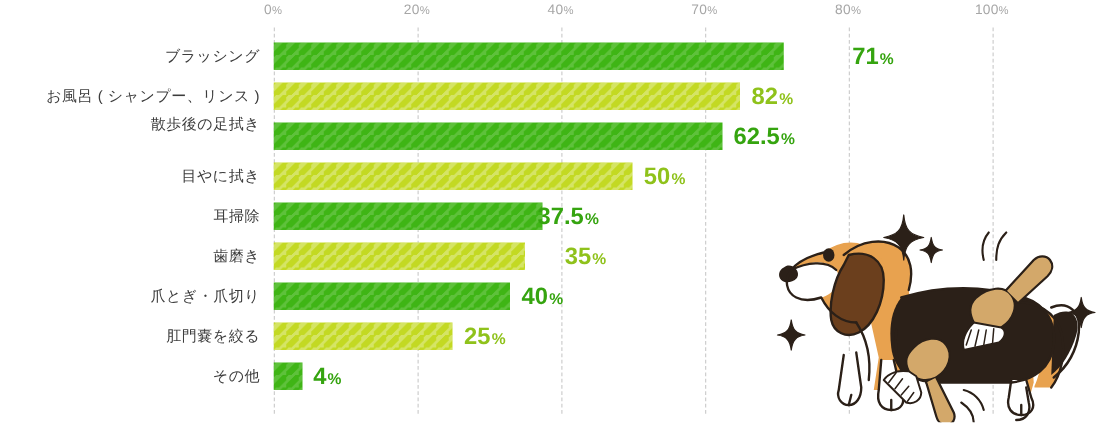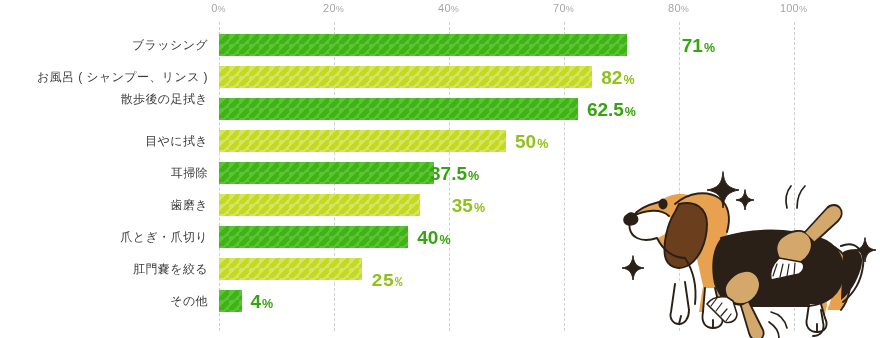--- a/index.html
+++ b/index.html
@@ -137,21 +137,21 @@
     </div>
 
   <div id="value-labels">
       <div class="val-label dark" style="left: 635.75px; top: 34px; margin-left: 46px;"><span>71</span><span class="pct">%</span></div>
       <div class="val-label light" style="left: 601.25px; top: 66px;"><span>82</span><span class="pct">%</span></div>
       <div class="val-label dark" style="left: 586.875px; top: 98px;"><span>62.5</span><span class="pct">%</span></div>
       <div class="val-label light" style="left: 515px; top: 130px;"><span>50</span><span class="pct">%</span></div>
       <div class="val-label dark" style="left: 418px; top: 162px; margin-left: 12px;"><span>37.5</span><span class="pct">%</span></div>
       <div class="val-label light" style="left: 428.75px; top: 194px; margin-left: 23px;"><span>35</span><span class="pct">%</span></div>
       <div class="val-label dark" style="left: 417.25px; top: 226px;"><span>40</span><span class="pct">%</span></div>
-      <div class="val-label light" style="left: 371.25px; top: 270px; font-family: Liberation Mono, monospace;"><span>25</span><span class="pct">%</span></div>
+      <div class="val-label light" style="left: 371.25px; top: 258px;"><span>25</span><span class="pct">%</span></div>
       <div class="val-label dark" style="left: 250.5px; top: 290px;"><span>4</span><span class="pct">%</span></div>
     </div>
 
   <svg id="dog-illustration" viewBox="0 0 268 192">
     <g fill="none" stroke="#2b2018" stroke-width="1.9" stroke-linecap="round" stroke-linejoin="round">
 
       <path d="M196 96 C216 94 232 104 236 120 C240 136 236 154 228 164 L214 164 C220 152 222 136 216 124 C210 112 200 106 190 104 Z" fill="#e8a24f" stroke="none"></path>
 
       <path d="M196 132 C206 134 214 146 214 160 L214 172 L198 172 L198 152 Z" fill="#e8a24f" stroke="none"></path>
 

